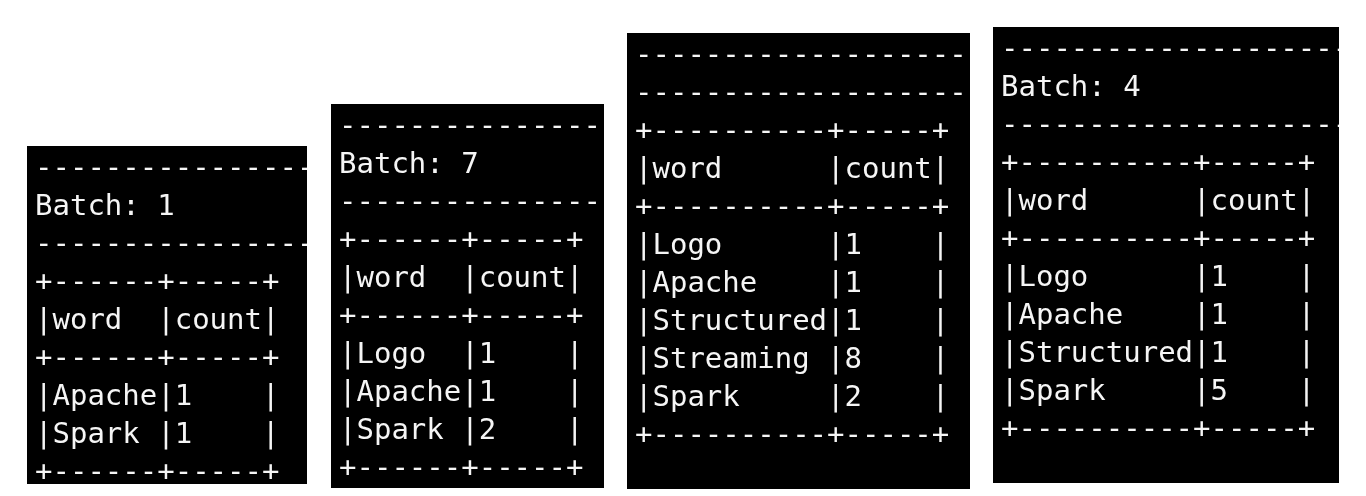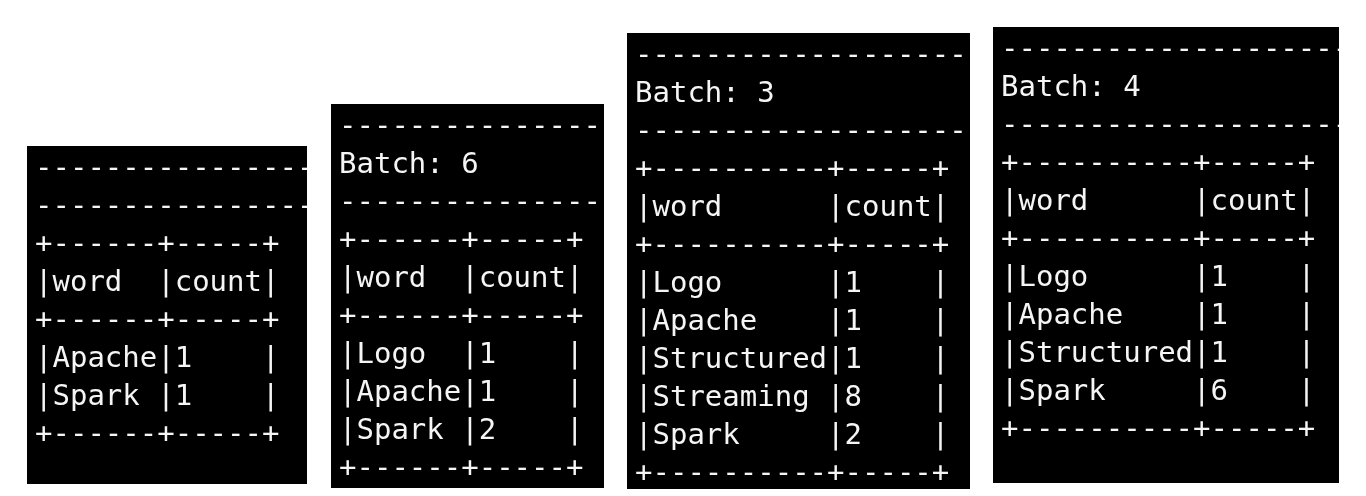--- a/index.html
+++ b/index.html
@@ -34,45 +34,45 @@
   #panel-3 { left: 627px; top: 33px;  width: 343px; height: 456px; }
   #panel-4 { left: 993px; top: 27px;  width: 346px; height: 456px; }
 </style>
 </head>
 <body>
 
 <div class="canvas">
 
   <section class="panel" id="panel-1">
     <div class="line">----------------</div>
+    <div class="line">Batch: 1</div>
     <div class="line">----------------</div>
     <div class="line">+------+-----+</div>
     <div class="line">|word  |count|</div>
     <div class="line">+------+-----+</div>
     <div class="line">|Apache|1    |</div>
     <div class="line">|Spark |1    |</div>
     <div class="line">+------+-----+</div>
   </section>
 
   <section class="panel" id="panel-2">
     <div class="line">----------------</div>
-    <div class="line">Batch: 6</div>
+    <div class="line">Batch: 7</div>
     <div class="line">----------------</div>
     <div class="line">+------+-----+</div>
     <div class="line">|word  |count|</div>
     <div class="line">+------+-----+</div>
     <div class="line">|Logo  |1    |</div>
     <div class="line">|Apache|1    |</div>
     <div class="line">|Spark |2    |</div>
     <div class="line">+------+-----+</div>
   </section>
 
   <section class="panel" id="panel-3">
     <div class="line">--------------------</div>
-    <div class="line">Batch: 3</div>
     <div class="line">--------------------</div>
     <div class="line">+----------+-----+</div>
     <div class="line">|word      |count|</div>
     <div class="line">+----------+-----+</div>
     <div class="line">|Logo      |1    |</div>
     <div class="line">|Apache    |1    |</div>
     <div class="line">|Structured|1    |</div>
     <div class="line">|Streaming |8    |</div>
     <div class="line">|Spark     |2    |</div>
     <div class="line">+----------+-----+</div>
@@ -81,17 +81,17 @@
   <section class="panel" id="panel-4">
     <div class="line">--------------------</div>
     <div class="line">Batch: 4</div>
     <div class="line">--------------------</div>
     <div class="line">+----------+-----+</div>
     <div class="line">|word      |count|</div>
     <div class="line">+----------+-----+</div>
     <div class="line">|Logo      |1    |</div>
     <div class="line">|Apache    |1    |</div>
     <div class="line">|Structured|1    |</div>
-    <div class="line">|Spark     |6    |</div>
+    <div class="line">|Spark     |5    |</div>
     <div class="line">+----------+-----+</div>
   </section>
 
 </div>
 
 </body></html>

